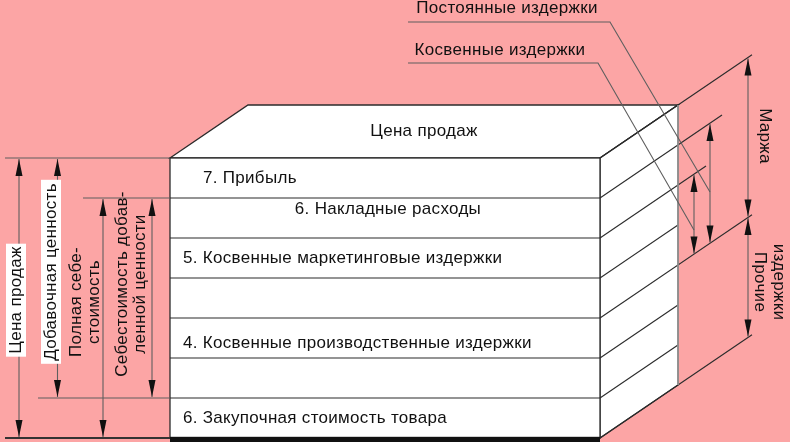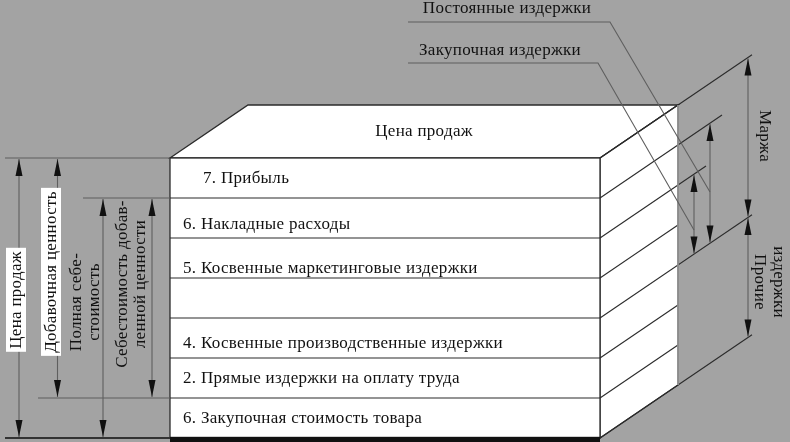--- a/index.html
+++ b/index.html
@@ -1,17 +1,17 @@
 <!DOCTYPE html>
 <html><head>
 <meta charset="utf-8">
 <style>
   html,body{margin:0;padding:0;background:#fff;}
-  .stage{position:relative;width:790px;height:442px;background:#a3a3a3;overflow:hidden;
-         font-family:Liberation Serif, serif;color:#111;}
+  .stage{position:relative;width:790px;height:442px;background:#fca5a5;overflow:hidden;
+         font-family:Liberation Sans, sans-serif;color:#111;}
   svg.lines{position:absolute;left:0;top:0;}
   .lbl{position:absolute;transform:translate(-50%,-50%);white-space:nowrap;
        font-size:17px;letter-spacing:.3px;line-height:18px;}
   .rot-ccw{transform:translate(-50%,-50%) rotate(-90deg);}
   .rot-cw{transform:translate(-50%,-50%) rotate(90deg);}
   .halo{background:#fff;padding:1px 3px;}
   .twoline{text-align:center;line-height:17.5px;}
   .twoline span{display:block;}
   .row-label{position:absolute;left:183px;width:410px;height:40px;line-height:40px;
              font-size:17px;letter-spacing:.3px;}
@@ -75,29 +75,28 @@
       <line x1="710" y1="124" x2="710" y2="242.5" marker-start="url(#ah)" marker-end="url(#ah)"></line>
       <line x1="694" y1="175" x2="694" y2="253.5" marker-start="url(#ah)" marker-end="url(#ah)"></line>
       <line x1="748" y1="58.5" x2="748" y2="216.5" marker-start="url(#ah)" marker-end="url(#ah)"></line>
       <line x1="748" y1="218" x2="748" y2="336.5" marker-start="url(#ah)" marker-end="url(#ah)"></line>
     </g>
 
     <rect x="170" y="436.8" width="430" height="5.2" fill="#111"></rect>
   </svg>
 
   <div class="lbl" style="left:507px;top:8px;">Постоянные издержки</div>
-  <div class="lbl" style="left:500px;top:50px;">Закупочная издержки</div>
+  <div class="lbl" style="left:500px;top:50px;">Косвенные издержки</div>
 
   <div class="lbl" style="left:424px;top:131px;">Цена продаж</div>
 
   <div class="row-label" style="top:158px;margin-left:20px;">7. Прибыль</div>
-  <div class="row-label" style="top:204px;">6. Накладные расходы</div>
-  <div class="row-label" style="top:248px;">5. Косвенные маркетинговые издержки</div>
+  <div class="row-label" style="top:189px;text-align:center;">6. Накладные расходы</div>
+  <div class="row-label" style="top:238px;">5. Косвенные маркетинговые издержки</div>
   <div class="row-label" style="top:278px;margin-top:45px;">4. Косвенные производственные издержки</div>
-  <div class="row-label" style="top:358px;">2. Прямые издержки на оплату труда</div>
   <div class="row-label" style="top:398px;">6. Закупочная стоимость товара</div>
 
   <div class="lbl rot-ccw halo" style="left:16px;top:300px;">Цена продаж</div>
   <div class="lbl rot-ccw halo" style="left:51px;top:272px;">Добавочная ценность</div>
   <div class="lbl rot-ccw twoline" style="left:84px;top:302px;">
     <span>Полная себе-</span>
     <span>стоимость</span>
   </div>
   <div class="lbl rot-ccw twoline" style="left:130px;top:284px;">
     <span>Себестоимость добав-</span>

